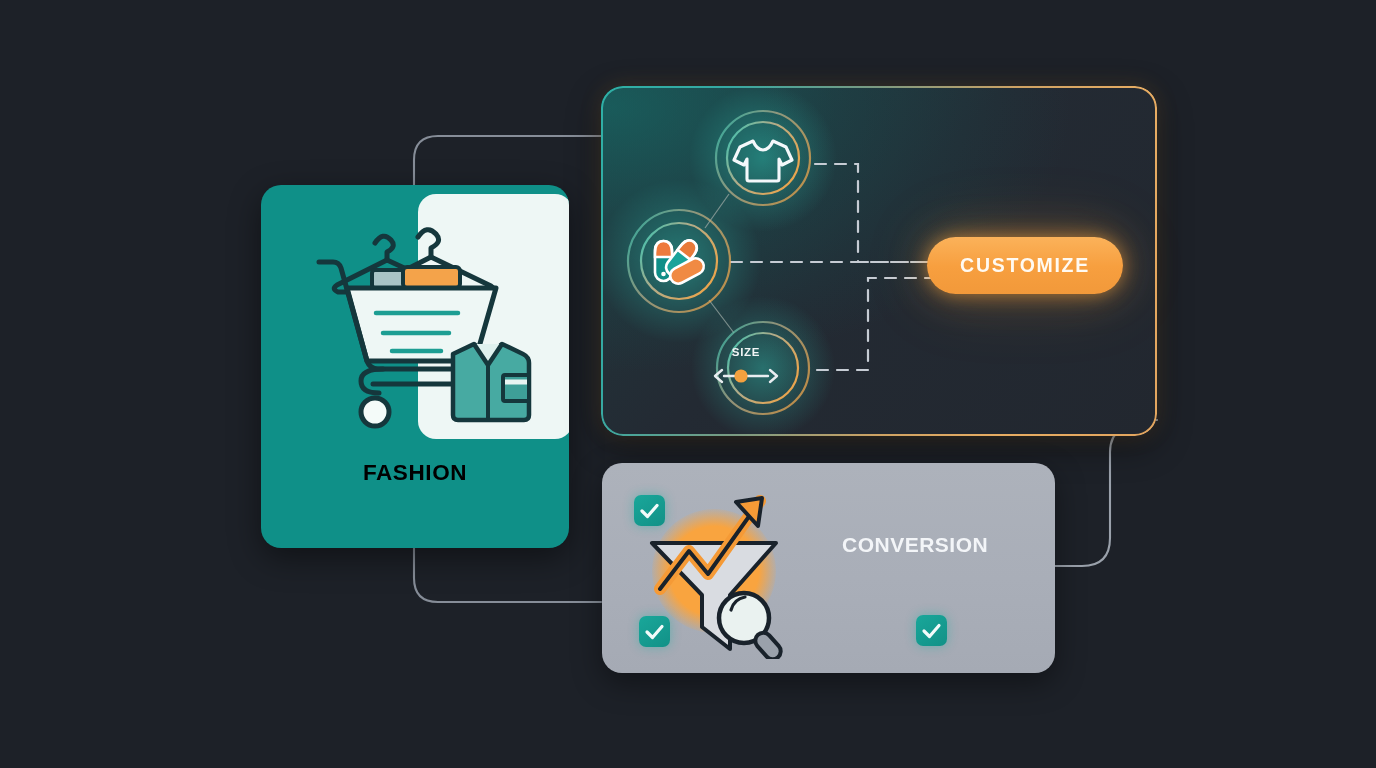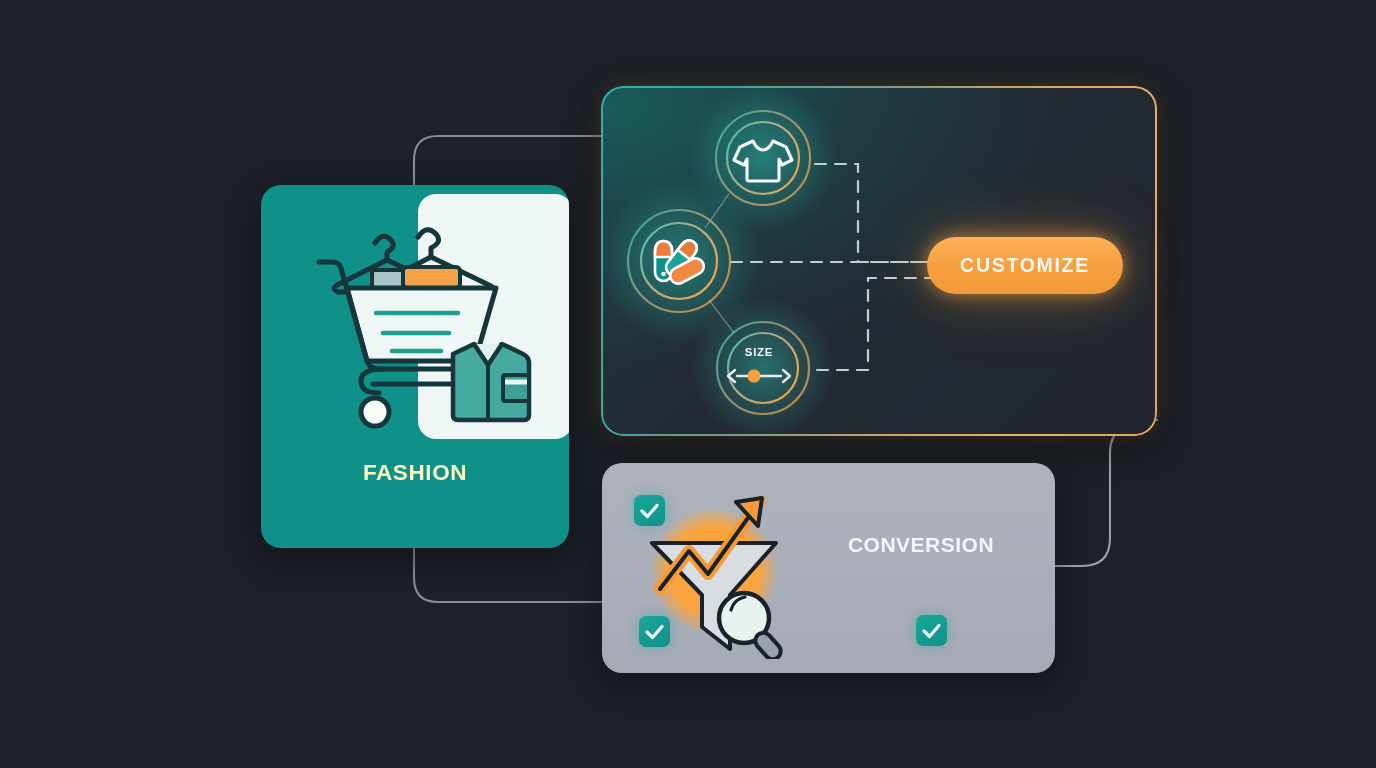--- a/index.html
+++ b/index.html
@@ -60,21 +60,21 @@
     top: 12px;
     width: 290px;
     height: 240px;
   }
   #fashion-title {
     position: absolute;
     left: 0;
     right: 0;
     top: 272px;
     text-align: center;
-    color: #fef9c3;
+    color: #000000;
     font-size: 22.5px;
     font-weight: bold;
     letter-spacing: 0.6px;
     line-height: 31px;
   }
   #fashion-title .line { display: block; white-space: nowrap; }
 
   
   #card-customize {
     position: absolute;
@@ -110,21 +110,21 @@
     inset: 0;
     width: 556px;
     height: 350px;
   }
   #node-tshirt, #node-palette, #node-size {
     position: absolute;
     z-index: 4;
   }
   #node-tshirt { left: 119px; top: 29px; width: 86px; height: 86px; }
   #node-palette { left: 30px; top: 127px; width: 96px; height: 96px; }
-  #node-size { left: 116px; top: 240px; width: 84px; height: 84px; }
+  #node-size { left: 103px; top: 240px; width: 84px; height: 84px; }
 
   .node-label {
     position: absolute;
     left: 0; right: 0;
     top: 20px;
     text-align: center;
     color: #f2f5f6;
     font-size: 11.5px;
     font-weight: bold;
     letter-spacing: 0.7px;
@@ -167,24 +167,23 @@
   }
   #conversion-art {
     position: absolute;
     left: 40px;
     top: 16px;
     width: 190px;
     height: 180px;
   }
   #conversion-title {
     position: absolute;
-    left: 206px;
+    left: 240px;
     top: 66px;
     width: 226px;
-    text-align: center;
     color: #f3f5f8;
     font-size: 21px;
     font-weight: bold;
     letter-spacing: 0.5px;
     line-height: 31px;
   }
   #conversion-title .line { display: block; white-space: nowrap; }
 
   .checkbox-mark {
     position: absolute;

